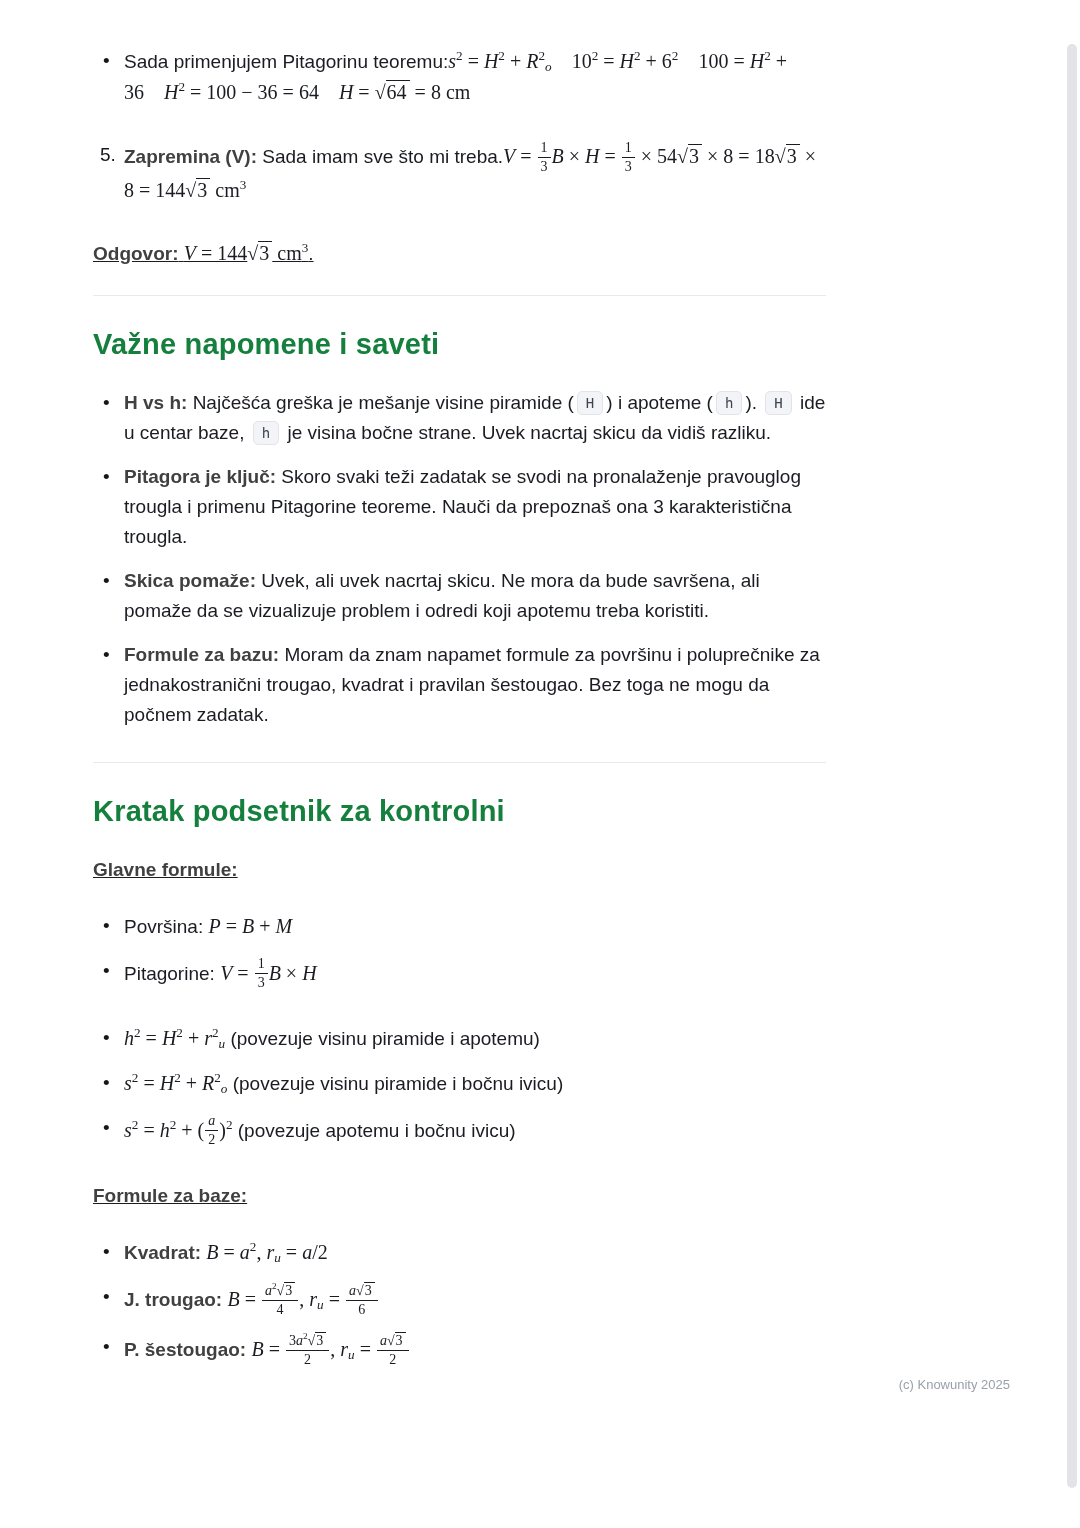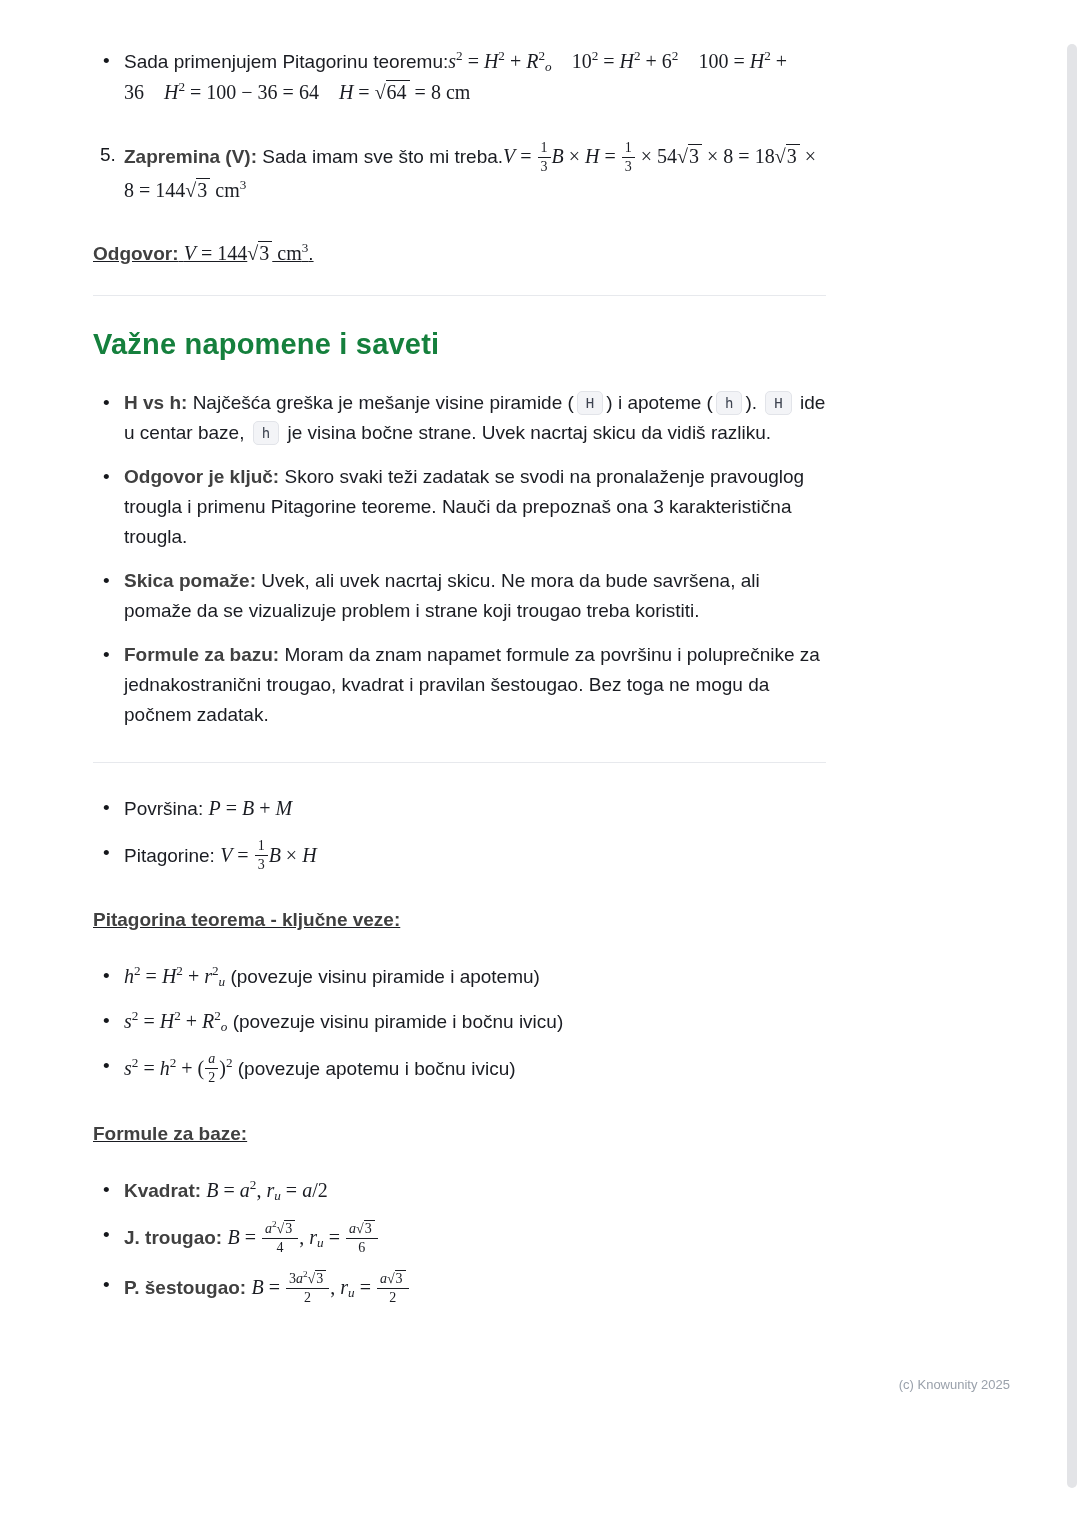--- a/index.html
+++ b/index.html
@@ -70,30 +70,31 @@
         <div class="li"><span class="marker">•</span><span class="li-body"><span>Sada primenjujem Pitagorinu teoremu:</span><span class="math"><i>s</i><sup>2</sup> = <i>H</i><sup>2</sup> + <i>R</i><sup>2</sup><sub><i>o</i></sub> 10<sup>2</sup> = <i>H</i><sup>2</sup> + 6<sup>2</sup> 100 = <i>H</i><sup>2</sup> + 36 <i>H</i><sup>2</sup> = 100 − 36 = 64 <i>H</i> = <span class="sqrt"><span class="rad">√</span><span class="vinc">64</span></span> = 8<span class="rm"> cm</span></span></span></div>
       </div>
       <div class="list">
         <div class="li"><span class="marker num">5.</span><span class="li-body"><span class="b">Zapremina (V):</span><span> Sada imam sve što mi treba.</span><span class="math"><i>V</i> = <span class="frac"><span class="fnum">1</span><span class="fden">3</span></span><i>B</i> × <i>H</i> = <span class="frac"><span class="fnum">1</span><span class="fden">3</span></span> × 54<span class="sqrt"><span class="rad">√</span><span class="vinc">3</span></span> × 8 = 18<span class="sqrt"><span class="rad">√</span><span class="vinc">3</span></span> × 8 = 144<span class="sqrt"><span class="rad">√</span><span class="vinc">3</span></span><span class="rm"> cm</span><sup>3</sup></span></span></div>
       </div>
       <p class="para"><span class="b">Odgovor:</span><span> </span><span class="math"><i>V</i> = 144<span class="sqrt"><span class="rad">√</span><span class="vinc">3</span></span><span class="rm"> cm</span><sup>3</sup></span><span>.</span></p>
       <div class="divider"></div>
       <h2>Važne napomene i saveti</h2>
       <div class="list">
         <div class="li"><span class="marker">•</span><span class="li-body"><span class="b">H vs h:</span><span> Najčešća greška je mešanje visine piramide (</span><span class="chip">H</span><span>) i apoteme (</span><span class="chip">h</span><span>). </span><span class="chip">H</span><span> ide u centar baze, </span><span class="chip">h</span><span> je visina bočne strane. Uvek nacrtaj skicu da vidiš razliku.</span></span></div>
-        <div class="li"><span class="marker">•</span><span class="li-body"><span class="b">Odgovor je ključ:</span><span> Skoro svaki teži zadatak se svodi na pronalaženje pravouglog trougla i primenu Pitagorine teoreme. Nauči da prepoznaš ona 3 karakteristična trougla.</span></span></div>
-        <div class="li"><span class="marker">•</span><span class="li-body"><span class="b">Skica pomaže:</span><span> Uvek, ali uvek nacrtaj skicu. Ne mora da bude savršena, ali pomaže da se vizualizuje problem i strane koji trougao treba koristiti.</span></span></div>
+        <div class="li"><span class="marker">•</span><span class="li-body"><span class="b">Pitagora je ključ:</span><span> Skoro svaki teži zadatak se svodi na pronalaženje pravouglog trougla i primenu Pitagorine teoreme. Nauči da prepoznaš ona 3 karakteristična trougla.</span></span></div>
+        <div class="li"><span class="marker">•</span><span class="li-body"><span class="b">Skica pomaže:</span><span> Uvek, ali uvek nacrtaj skicu. Ne mora da bude savršena, ali pomaže da se vizualizuje problem i odredi koji apotemu treba koristiti.</span></span></div>
         <div class="li"><span class="marker">•</span><span class="li-body"><span class="b">Formule za bazu:</span><span> Moram da znam napamet formule za površinu i poluprečnike za jednakostranični trougao, kvadrat i pravilan šestougao. Bez toga ne mogu da počnem zadatak.</span></span></div>
       </div>
       <div class="divider"></div>
+      <h2>Kratak podsetnik za kontrolni</h2>
+      <p class="para"><span class="b">Glavne formule:</span></p>
       <div class="list">
         <div class="li"><span class="marker">•</span><span class="li-body"><span>Površina: </span><span class="math"><i>P</i> = <i>B</i> + <i>M</i></span></span></div>
         <div class="li"><span class="marker">•</span><span class="li-body"><span>Pitagorine: </span><span class="math"><i>V</i> = <span class="frac"><span class="fnum">1</span><span class="fden">3</span></span><i>B</i> × <i>H</i></span></span></div>
       </div>
-      <p class="para"><span class="b">Pitagorina teorema - ključne veze:</span></p>
       <div class="list">
         <div class="li"><span class="marker">•</span><span class="li-body"><span class="math"><i>h</i><sup>2</sup> = <i>H</i><sup>2</sup> + <i>r</i><sup>2</sup><sub><i>u</i></sub></span><span> (povezuje visinu piramide i apotemu)</span></span></div>
         <div class="li"><span class="marker">•</span><span class="li-body"><span class="math"><i>s</i><sup>2</sup> = <i>H</i><sup>2</sup> + <i>R</i><sup>2</sup><sub><i>o</i></sub></span><span> (povezuje visinu piramide i bočnu ivicu)</span></span></div>
         <div class="li"><span class="marker">•</span><span class="li-body"><span class="math"><i>s</i><sup>2</sup> = <i>h</i><sup>2</sup> + (<span class="frac"><span class="fnum"><i>a</i></span><span class="fden">2</span></span>)<sup>2</sup></span><span> (povezuje apotemu i bočnu ivicu)</span></span></div>
       </div>
       <p class="para"><span class="b">Formule za baze:</span></p>
       <div class="list">
         <div class="li"><span class="marker">•</span><span class="li-body"><span class="b">Kvadrat:</span><span> </span><span class="math"><i>B</i> = <i>a</i><sup>2</sup>, <i>r</i><sub><i>u</i></sub> = <i>a</i>/2</span></span></div>
         <div class="li"><span class="marker">•</span><span class="li-body"><span class="b">J. trougao:</span><span> </span><span class="math"><i>B</i> = <span class="frac"><span class="fnum"><i>a</i><sup>2</sup><span class="sqrt"><span class="rad">√</span><span class="vinc">3</span></span></span><span class="fden">4</span></span>, <i>r</i><sub><i>u</i></sub> = <span class="frac"><span class="fnum"><i>a</i><span class="sqrt"><span class="rad">√</span><span class="vinc">3</span></span></span><span class="fden">6</span></span></span></span></div>
         <div class="li"><span class="marker">•</span><span class="li-body"><span class="b">P. šestougao:</span><span> </span><span class="math"><i>B</i> = <span class="frac"><span class="fnum">3<i>a</i><sup>2</sup><span class="sqrt"><span class="rad">√</span><span class="vinc">3</span></span></span><span class="fden">2</span></span>, <i>r</i><sub><i>u</i></sub> = <span class="frac"><span class="fnum"><i>a</i><span class="sqrt"><span class="rad">√</span><span class="vinc">3</span></span></span><span class="fden">2</span></span></span></span></div>

